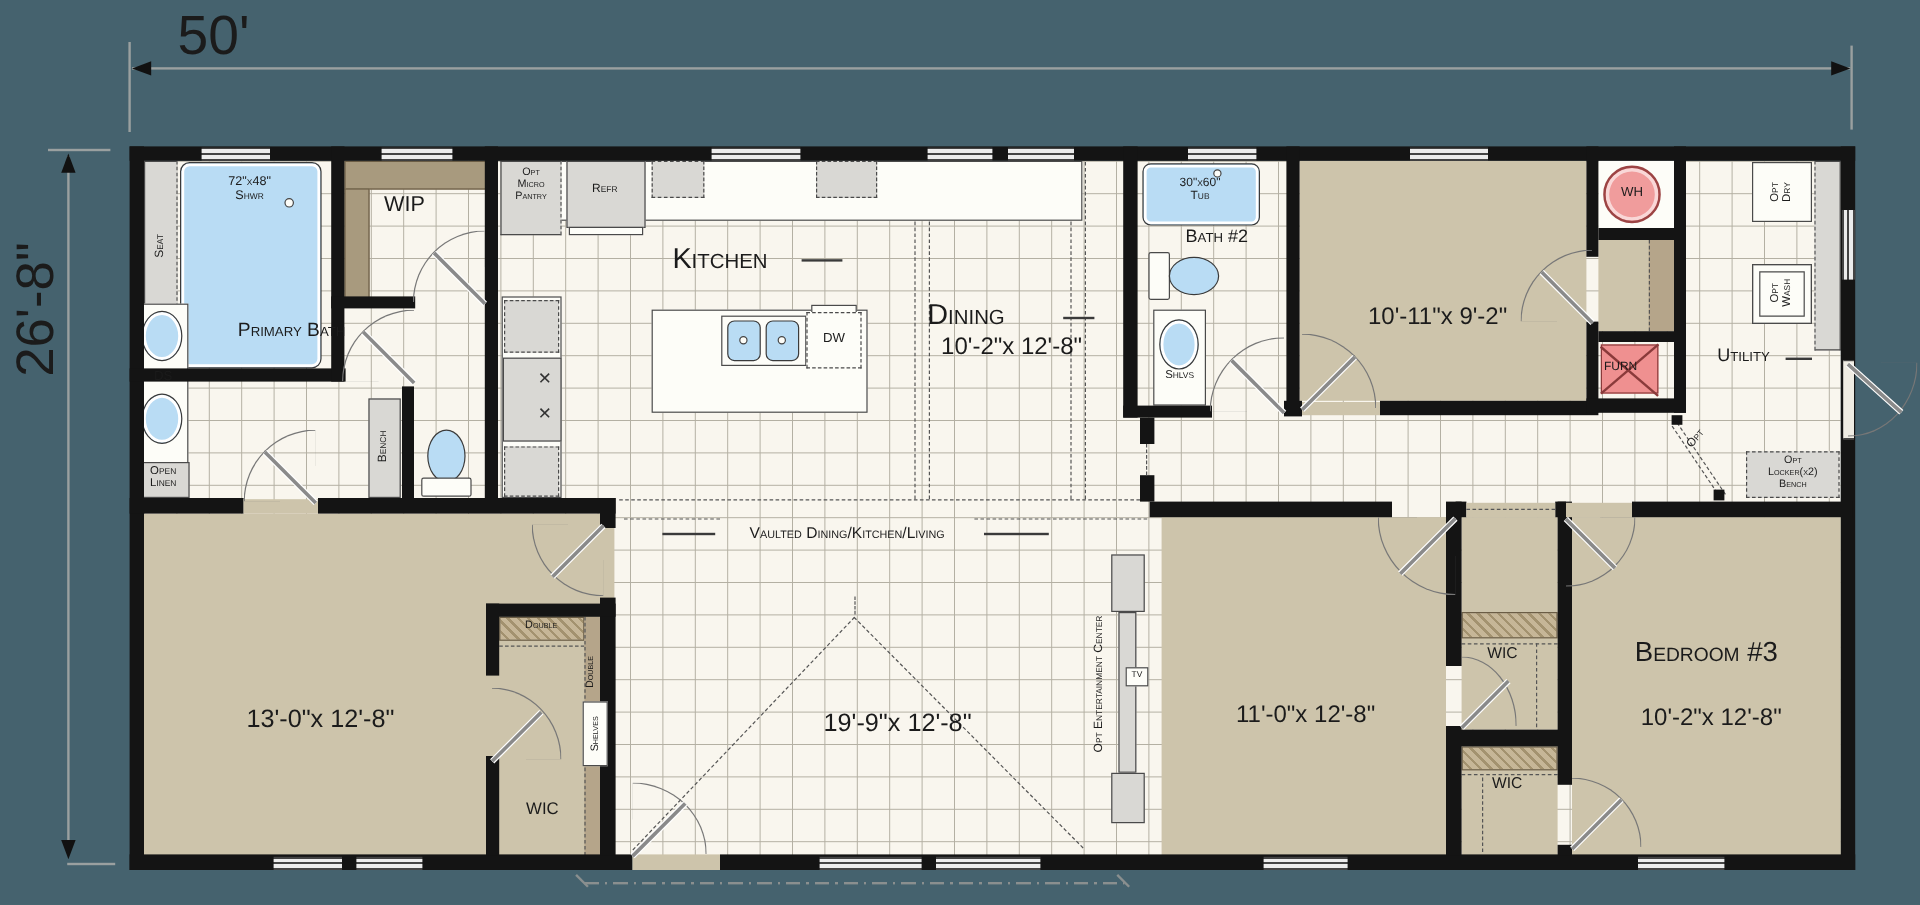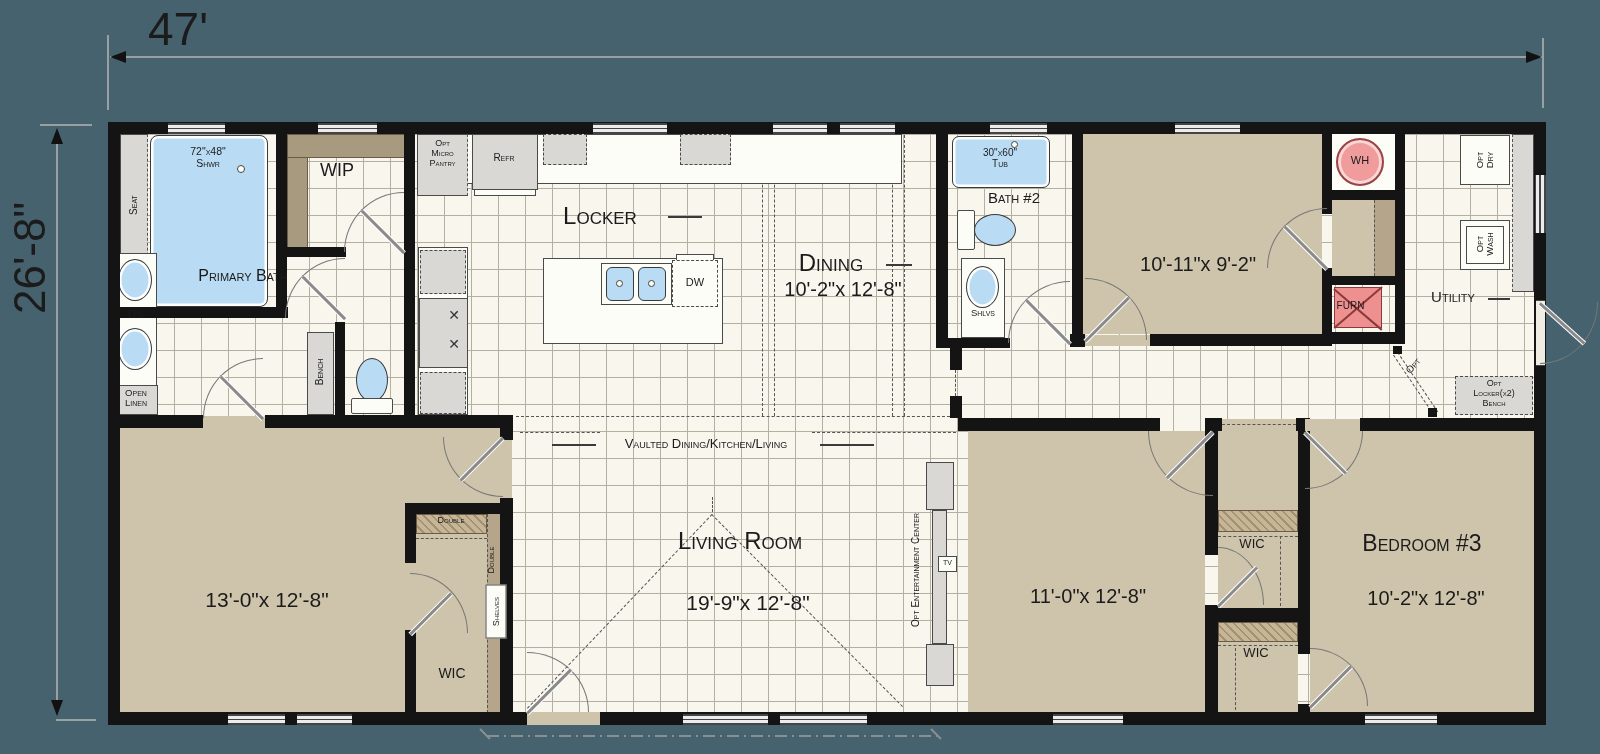--- a/index.html
+++ b/index.html
@@ -234,34 +234,33 @@
 
   <div class="porch" style="left:487px;top:735px;width:450px"></div>
   <div class="tick" style="left:478px;top:733px"></div>
   <div class="tick" style="left:929px;top:733px"></div>
 
   <div class="dim" style="left:107px;top:35px;width:2px;height:75px"></div>
   <div class="dim" style="left:1542px;top:38px;width:2px;height:70px"></div>
   <div class="dim" style="left:110px;top:56px;width:1432px;height:2px"></div>
   <div style="position:absolute;left:110px;top:51px;width:0;height:0;border-top:6px solid transparent;border-bottom:6px solid transparent;border-right:16px solid #111"></div>
   <div style="position:absolute;left:1526px;top:51px;width:0;height:0;border-top:6px solid transparent;border-bottom:6px solid transparent;border-left:16px solid #111"></div>
-  <div class="lab" style="left:138px;top:4px;width:80px;font-size:46px;font-variant:normal">47'</div>
+  <div class="lab" style="left:138px;top:4px;width:80px;font-size:46px;font-variant:normal">50'</div>
   <div class="dim" style="left:40px;top:124px;width:52px;height:2px"></div>
   <div class="dim" style="left:56px;top:719px;width:40px;height:2px"></div>
   <div class="dim" style="left:56px;top:130px;width:2px;height:575px"></div>
   <div style="position:absolute;left:51px;top:128px;width:0;height:0;border-left:6px solid transparent;border-right:6px solid transparent;border-bottom:16px solid #111"></div>
   <div style="position:absolute;left:51px;top:700px;width:0;height:0;border-left:6px solid transparent;border-right:6px solid transparent;border-top:16px solid #111"></div>
   <div class="vlab" style="left:-50px;top:230px;width:160px;height:56px;font-size:44px;font-variant:normal">26'-8"</div>
 
-  <div class="lab" style="left:530px;top:203px;width:140px;font-size:24px">Locker</div>
+  <div class="lab" style="left:530px;top:203px;width:140px;font-size:24px">Kitchen</div>
   <div class="ldr" style="left:668px;top:216px;width:34px"></div>
-  <div class="lab" style="left:761px;top:250px;width:140px;font-size:24px">Dining</div>
+  <div class="lab" style="left:735px;top:250px;width:140px;font-size:24px">Dining</div>
   <div class="ldr" style="left:886px;top:264px;width:26px"></div>
   <div class="lab" style="left:757px;top:278px;width:172px;font-size:20px;font-variant:normal">10'-2"x 12'-8"</div>
-  <div class="lab" style="left:634px;top:528px;width:212px;font-size:24px">Living Room</div>
   <div class="lab" style="left:652px;top:591px;width:192px;font-size:21px;font-variant:normal">19'-9"x 12'-8"</div>
   <div class="lab" style="left:171px;top:588px;width:192px;font-size:21px;font-variant:normal">13'-0"x 12'-8"</div>
   <div class="lab" style="left:994px;top:585px;width:188px;font-size:20px;font-variant:normal">11'-0"x 12'-8"</div>
   <div class="lab" style="left:1318px;top:531px;width:208px;font-size:23px">Bedroom #3</div>
   <div class="lab" style="left:1330px;top:587px;width:192px;font-size:20px;font-variant:normal">10'-2"x 12'-8"</div>
   <div class="lab" style="left:1104px;top:253px;width:188px;font-size:20px;font-variant:normal">10'-11"x 9'-2"</div>
   <div class="lab" style="left:168px;top:267px;width:150px;font-size:16px">Primary Bath</div>
   <div class="lab" style="left:962px;top:190px;width:104px;font-size:15px">Bath #2</div>
   <div class="lab" style="left:1411px;top:289px;width:84px;font-size:15px">Utility</div>
   <div class="ldr" style="left:1488px;top:298px;width:22px"></div>

